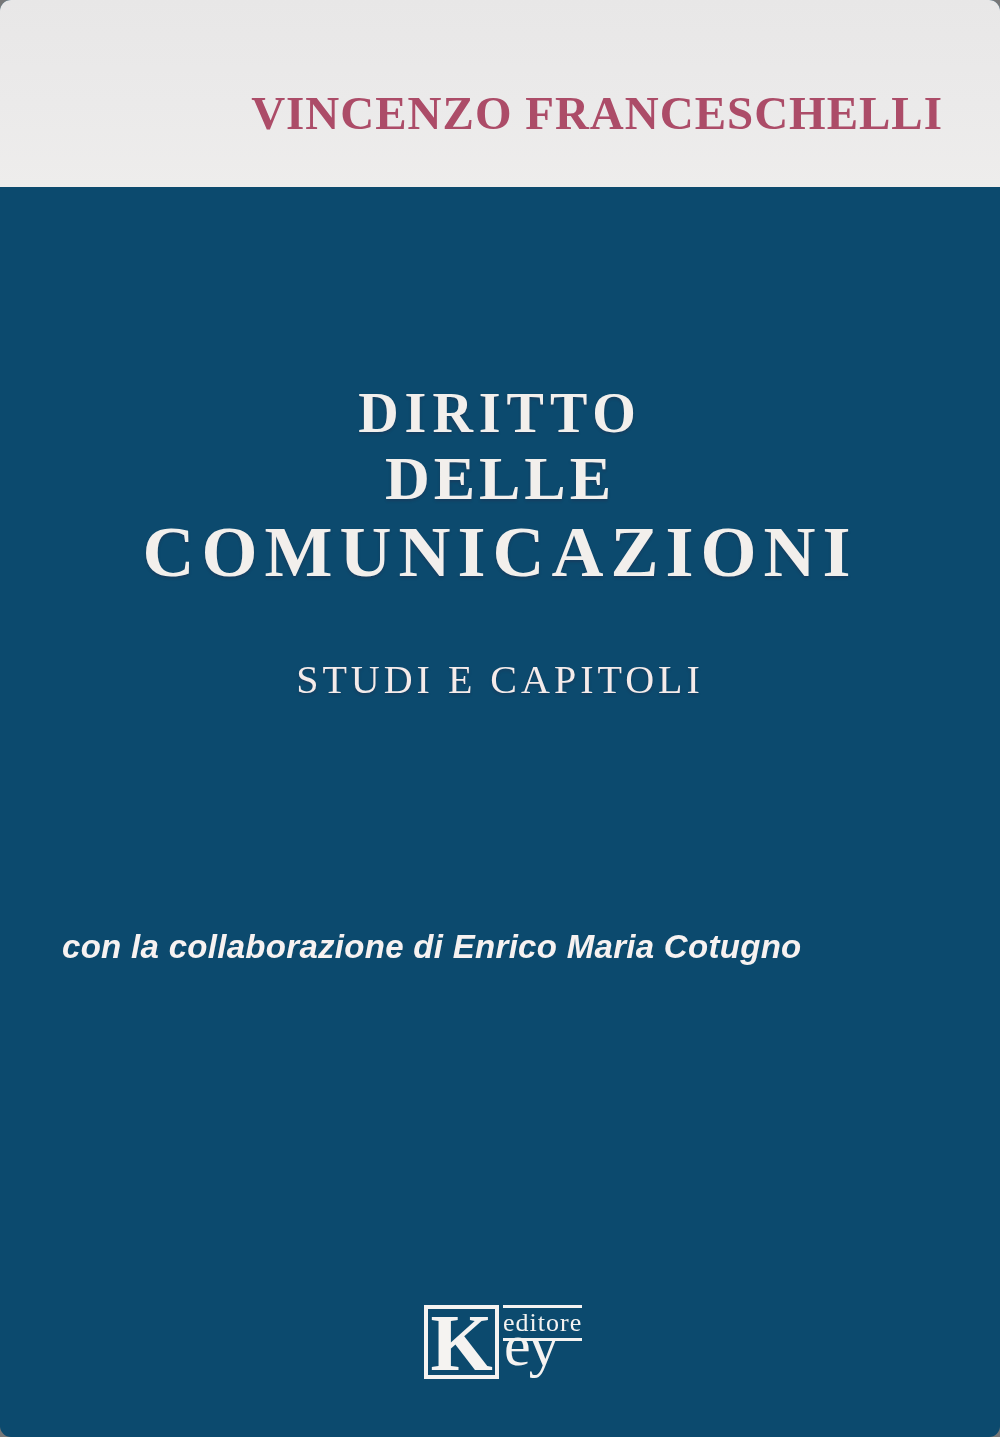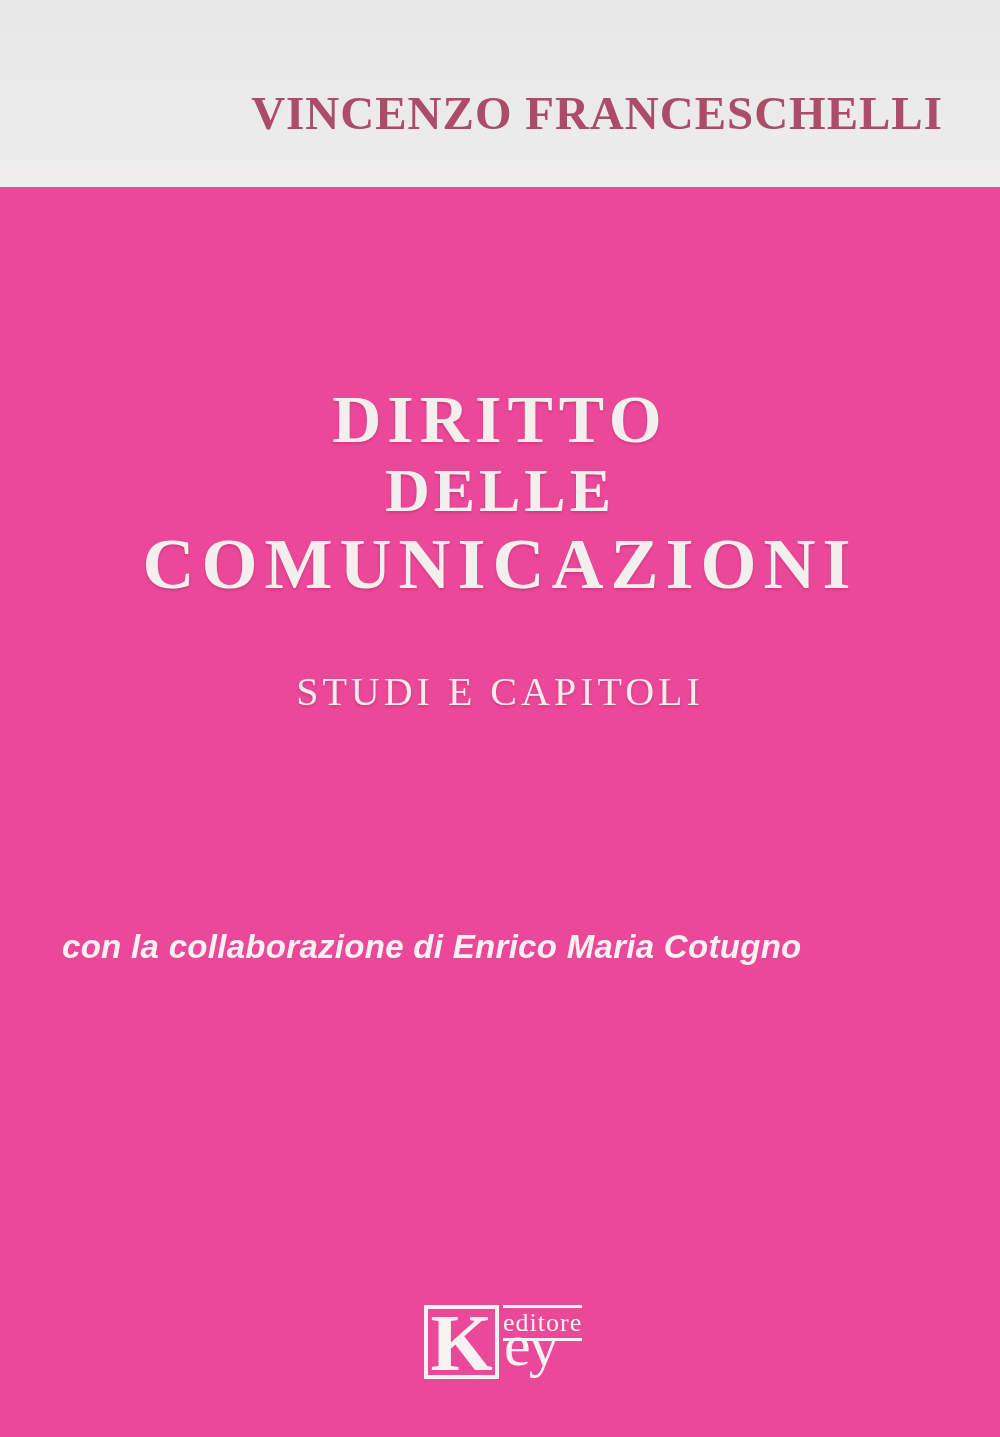--- a/index.html
+++ b/index.html
@@ -5,23 +5,24 @@
   html, body {
     margin: 0;
     padding: 0;
     background: #777;
   }
   .cover {
     position: relative;
     width: 1000px;
     height: 1437px;
     margin: 0 auto;
-    background: #ec4899;
+    background: #0c4a6e;
     overflow: hidden;
     font-family: "Liberation Serif", serif;
+    border-radius: 11px;
   }
 
   
   .band {
     position: absolute;
     top: 0; left: 0;
     width: 100%;
     height: 187px;
     background: linear-gradient(180deg, #e8e7e7 0%, #ebeaea 55%, #eeedec 100%);
   }
@@ -46,21 +47,21 @@
     text-align: center;
     color: #f2efec;
     text-shadow: 0 2px 3px rgba(70, 5, 25, 0.18);
   }
   .title-block h1 {
     margin: 0;
     font-weight: bold;
     line-height: 1;
     white-space: nowrap;
   }
-  .t1 { font-size: 68px; letter-spacing: 6px; }
+  .t1 { font-size: 56px; letter-spacing: 6px; }
   .t2 { font-size: 62px; letter-spacing: 4px; margin-top: 6px !important; }
   .t3 { font-size: 72px; letter-spacing: 7px; margin-top: 7px !important; }
   .subtitle {
     margin-top: 72px;
     font-size: 40px;
     font-weight: normal;
     letter-spacing: 4px;
     line-height: 1;
     color: #f4ebea;
     white-space: nowrap;

